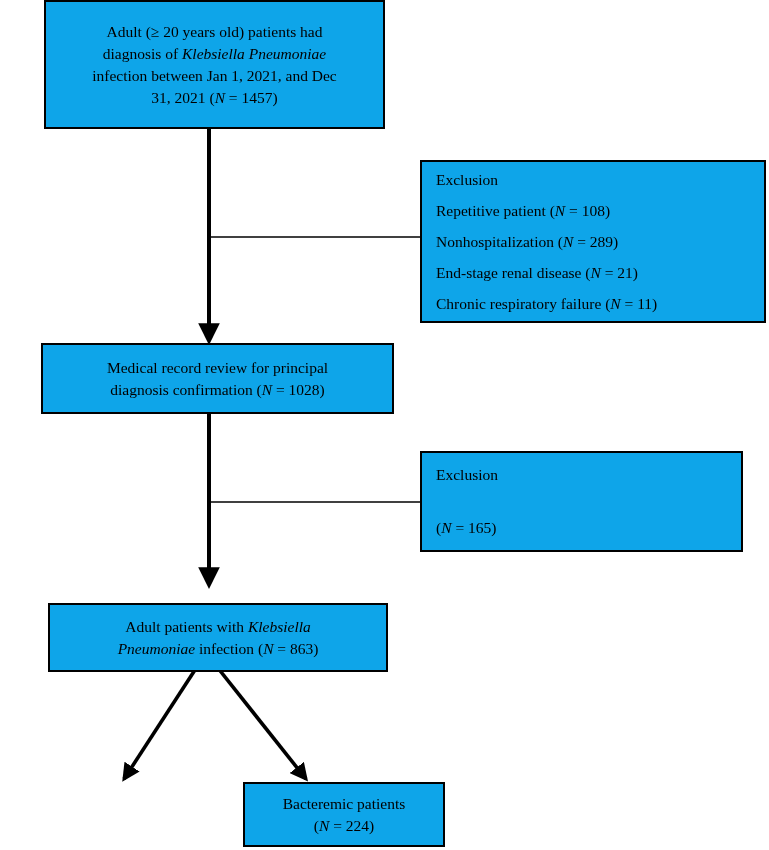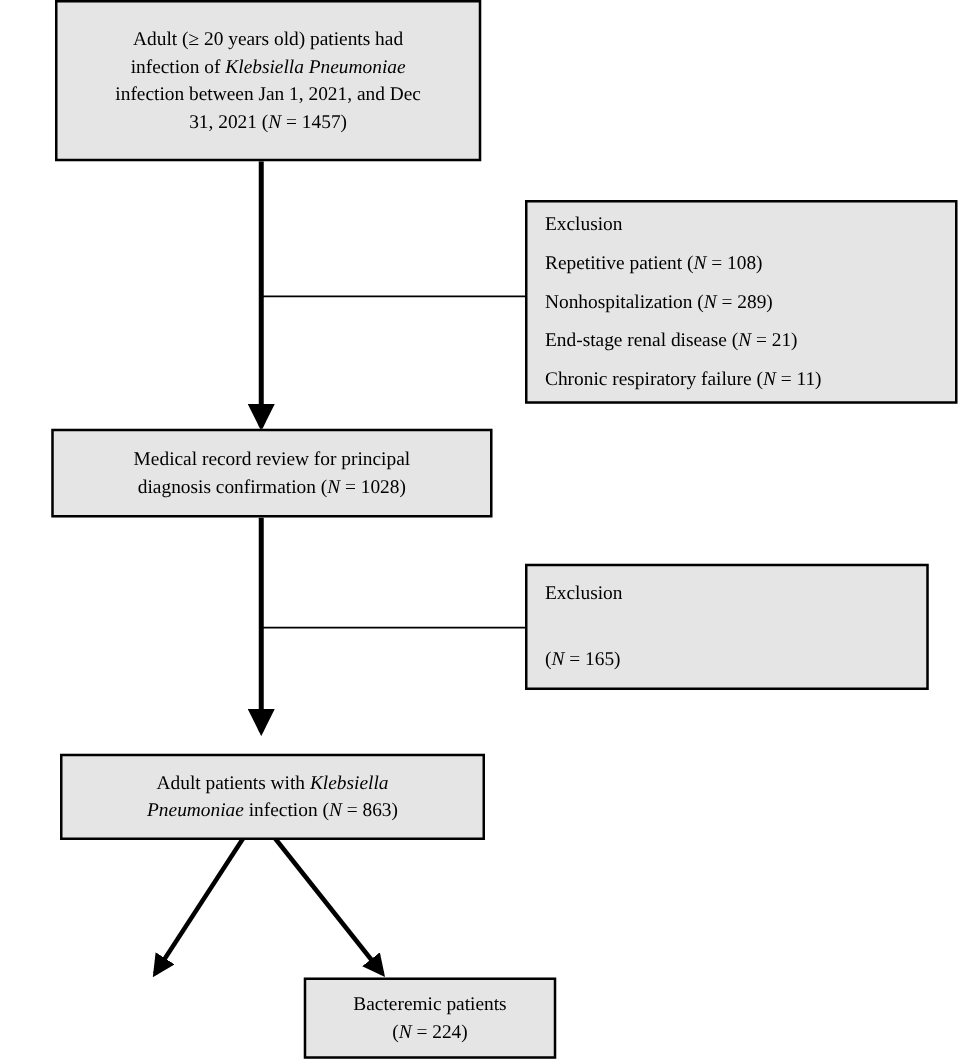--- a/index.html
+++ b/index.html
@@ -13,21 +13,21 @@
     height: 850px;
     background: #ffffff;
     font-family: "Liberation Serif", "DejaVu Serif", serif;
     color: #000000;
     overflow: hidden;
   }
   .node {
     position: absolute;
     box-sizing: border-box;
     border: 2px solid #000000;
-    background: #e5e5e5;
+    background: #0ea5e9;
     display: flex;
     align-items: center;
     justify-content: center;
     text-align: center;
     font-size: 15.5px;
     line-height: 1.42;
     padding: 4px 8px;
   }
   .node .txt { display: block; }
   .node-left {
@@ -80,21 +80,21 @@
 
     <line x1="209" y1="502" x2="420" y2="502" stroke="#000000" stroke-width="1.4"></line>
 
     <line x1="206" y1="653" x2="124" y2="779" stroke="#000000" stroke-width="3.6" marker-end="url(#ah2)"></line>
     <line x1="206" y1="653" x2="306" y2="779" stroke="#000000" stroke-width="3.6" marker-end="url(#ah2)"></line>
   </svg>
 
   <div class="node" style="left:44px; top:0px; width:341px; height:129px;">
     <span class="txt">
       <span>Adult (≥ 20 years old) patients had</span><br>
-      <span>infection of </span><i class="ital">Klebsiella Pneumoniae</i><br>
+      <span>diagnosis of </span><i class="ital">Klebsiella Pneumoniae</i><br>
       <span>infection between Jan 1, 2021, and Dec</span><br>
       <span>31, 2021 (</span><i class="ital">N</i><span> = 1457)</span>
     </span>
   </div>
 
   <div class="node node-left" style="left:420px; top:160px; width:346px; height:163px;">
     <span class="excl-list">
       <span class="line">Exclusion</span>
       <span class="line"><span>Repetitive patient (</span><i class="ital">N</i><span> = 108)</span></span>
       <span class="line"><span>Nonhospitalization (</span><i class="ital">N</i><span> = 289)</span></span>

